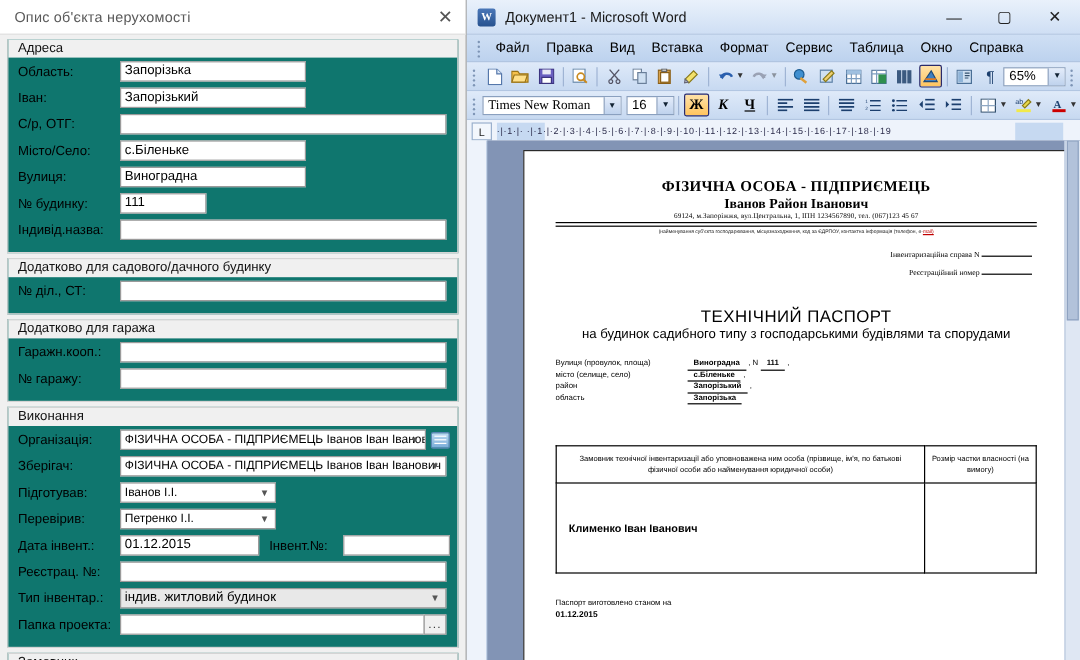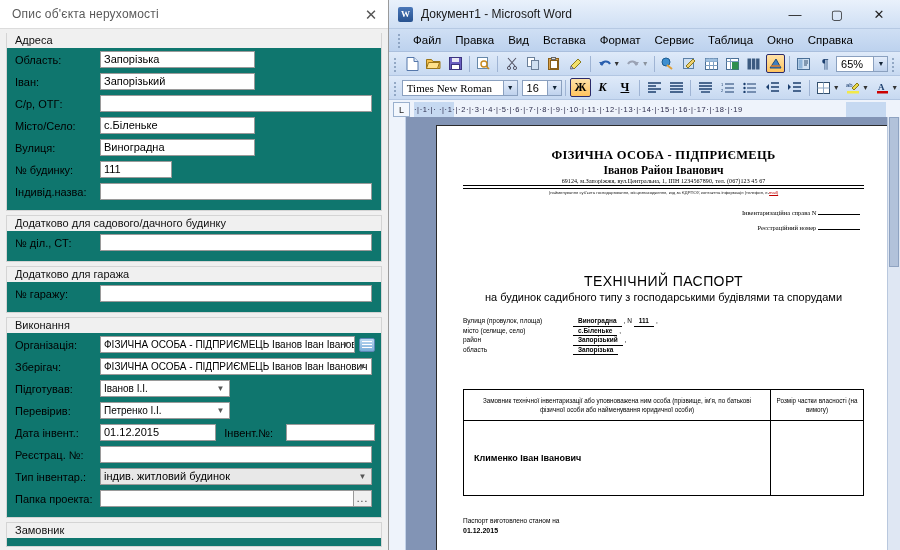--- a/index.html
+++ b/index.html
@@ -193,21 +193,21 @@
   
   .d-h1{text-align:center;font-weight:bold;font-size:12.5px;letter-spacing:.3px;}
   .d-h2{text-align:center;font-weight:bold;font-size:11.5px;margin-top:1px;}
   .d-addr{text-align:center;font-size:6px;margin-top:2px;letter-spacing:.1px;}
   .d-rule{border-top:1px solid #000;border-bottom:1px solid #000;height:2px;margin-top:1px;}
   .d-caption{text-align:center;font-size:4.2px;margin-top:1px;color:#222;
              font-family:"Liberation Sans",sans-serif;}
   .d-caption .red{color:#c00000;text-decoration:underline;}
   .d-right{text-align:right;font-size:6.5px;margin-top:14px;padding-right:4px;}
   .d-right .u{border-bottom:1px solid #000;display:inline-block;width:42px;}
-  .d-title{text-align:center;font-size:14px;margin-top:42px;letter-spacing:.4px;
+  .d-title{text-align:center;font-size:14px;margin-top:24px;letter-spacing:.4px;
            font-family:"Liberation Sans",sans-serif;}
   .d-sub{text-align:center;font-size:11px;margin-top:2px;
          font-family:"Liberation Sans",sans-serif;}
   .d-addrblock{margin-top:14px;font-size:6.5px;font-family:"Liberation Sans",sans-serif;}
   .d-addrblock .ln{display:flex;line-height:8.5px;}
   .d-addrblock .k{width:110px;flex:0 0 110px;}
   .d-addrblock .v{border-bottom:1px solid #000;padding:0 5px;font-weight:bold;}
   .d-addrblock .c{padding:0 2px;}
   table.dtbl{
     width:100%;border-collapse:collapse;margin-top:34px;
@@ -271,20 +271,24 @@
       <div class="group">
         <span class="gtitle">Додатково для садового/дачного будинку</span>
         <div class="row">
           <span class="lbl">№ діл., СТ:</span>
           <div class="fld w-full"></div>
         </div>
       </div>
 
       <div class="group">
         <span class="gtitle">Додатково для гаража</span>
+        <div class="row">
+          <span class="lbl">Гаражн.кооп.:</span>
+          <div class="fld w-full"></div>
+        </div>
         <div class="row">
           <span class="lbl">№ гаражу:</span>
           <div class="fld w-full"></div>
         </div>
       </div>
 
       <div class="group">
         <span class="gtitle">Виконання</span>
 
         <div class="row">

